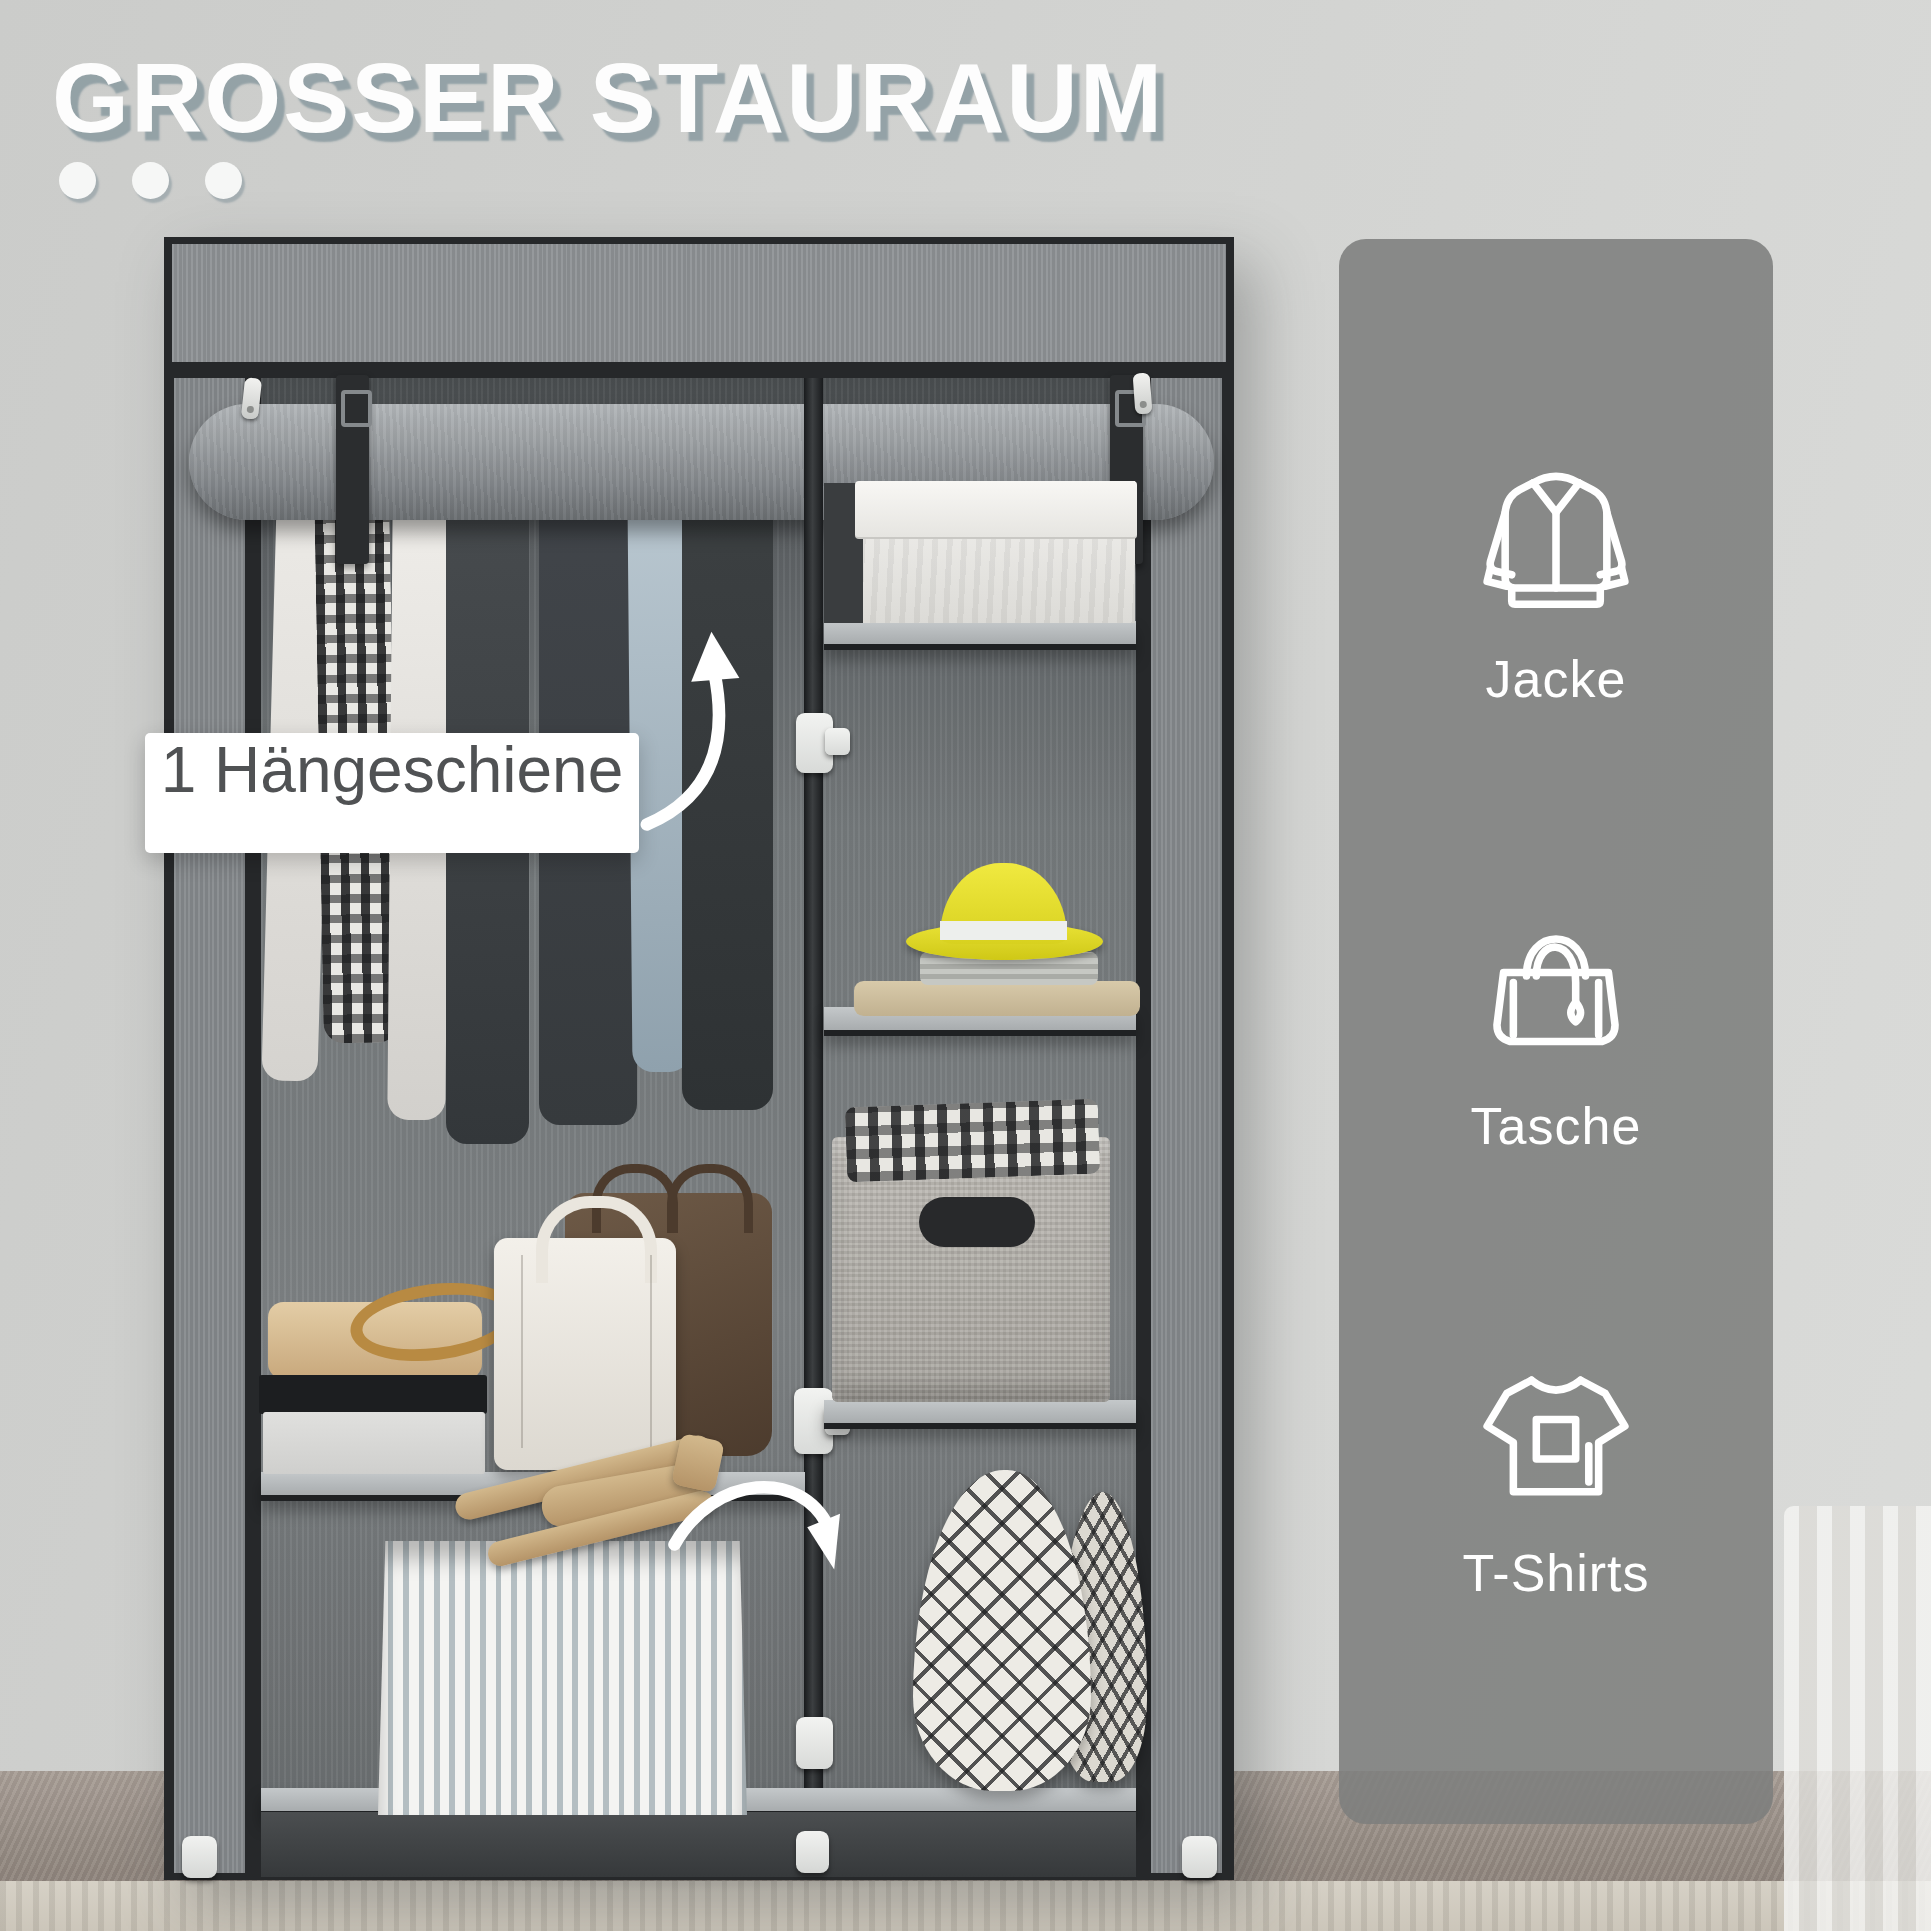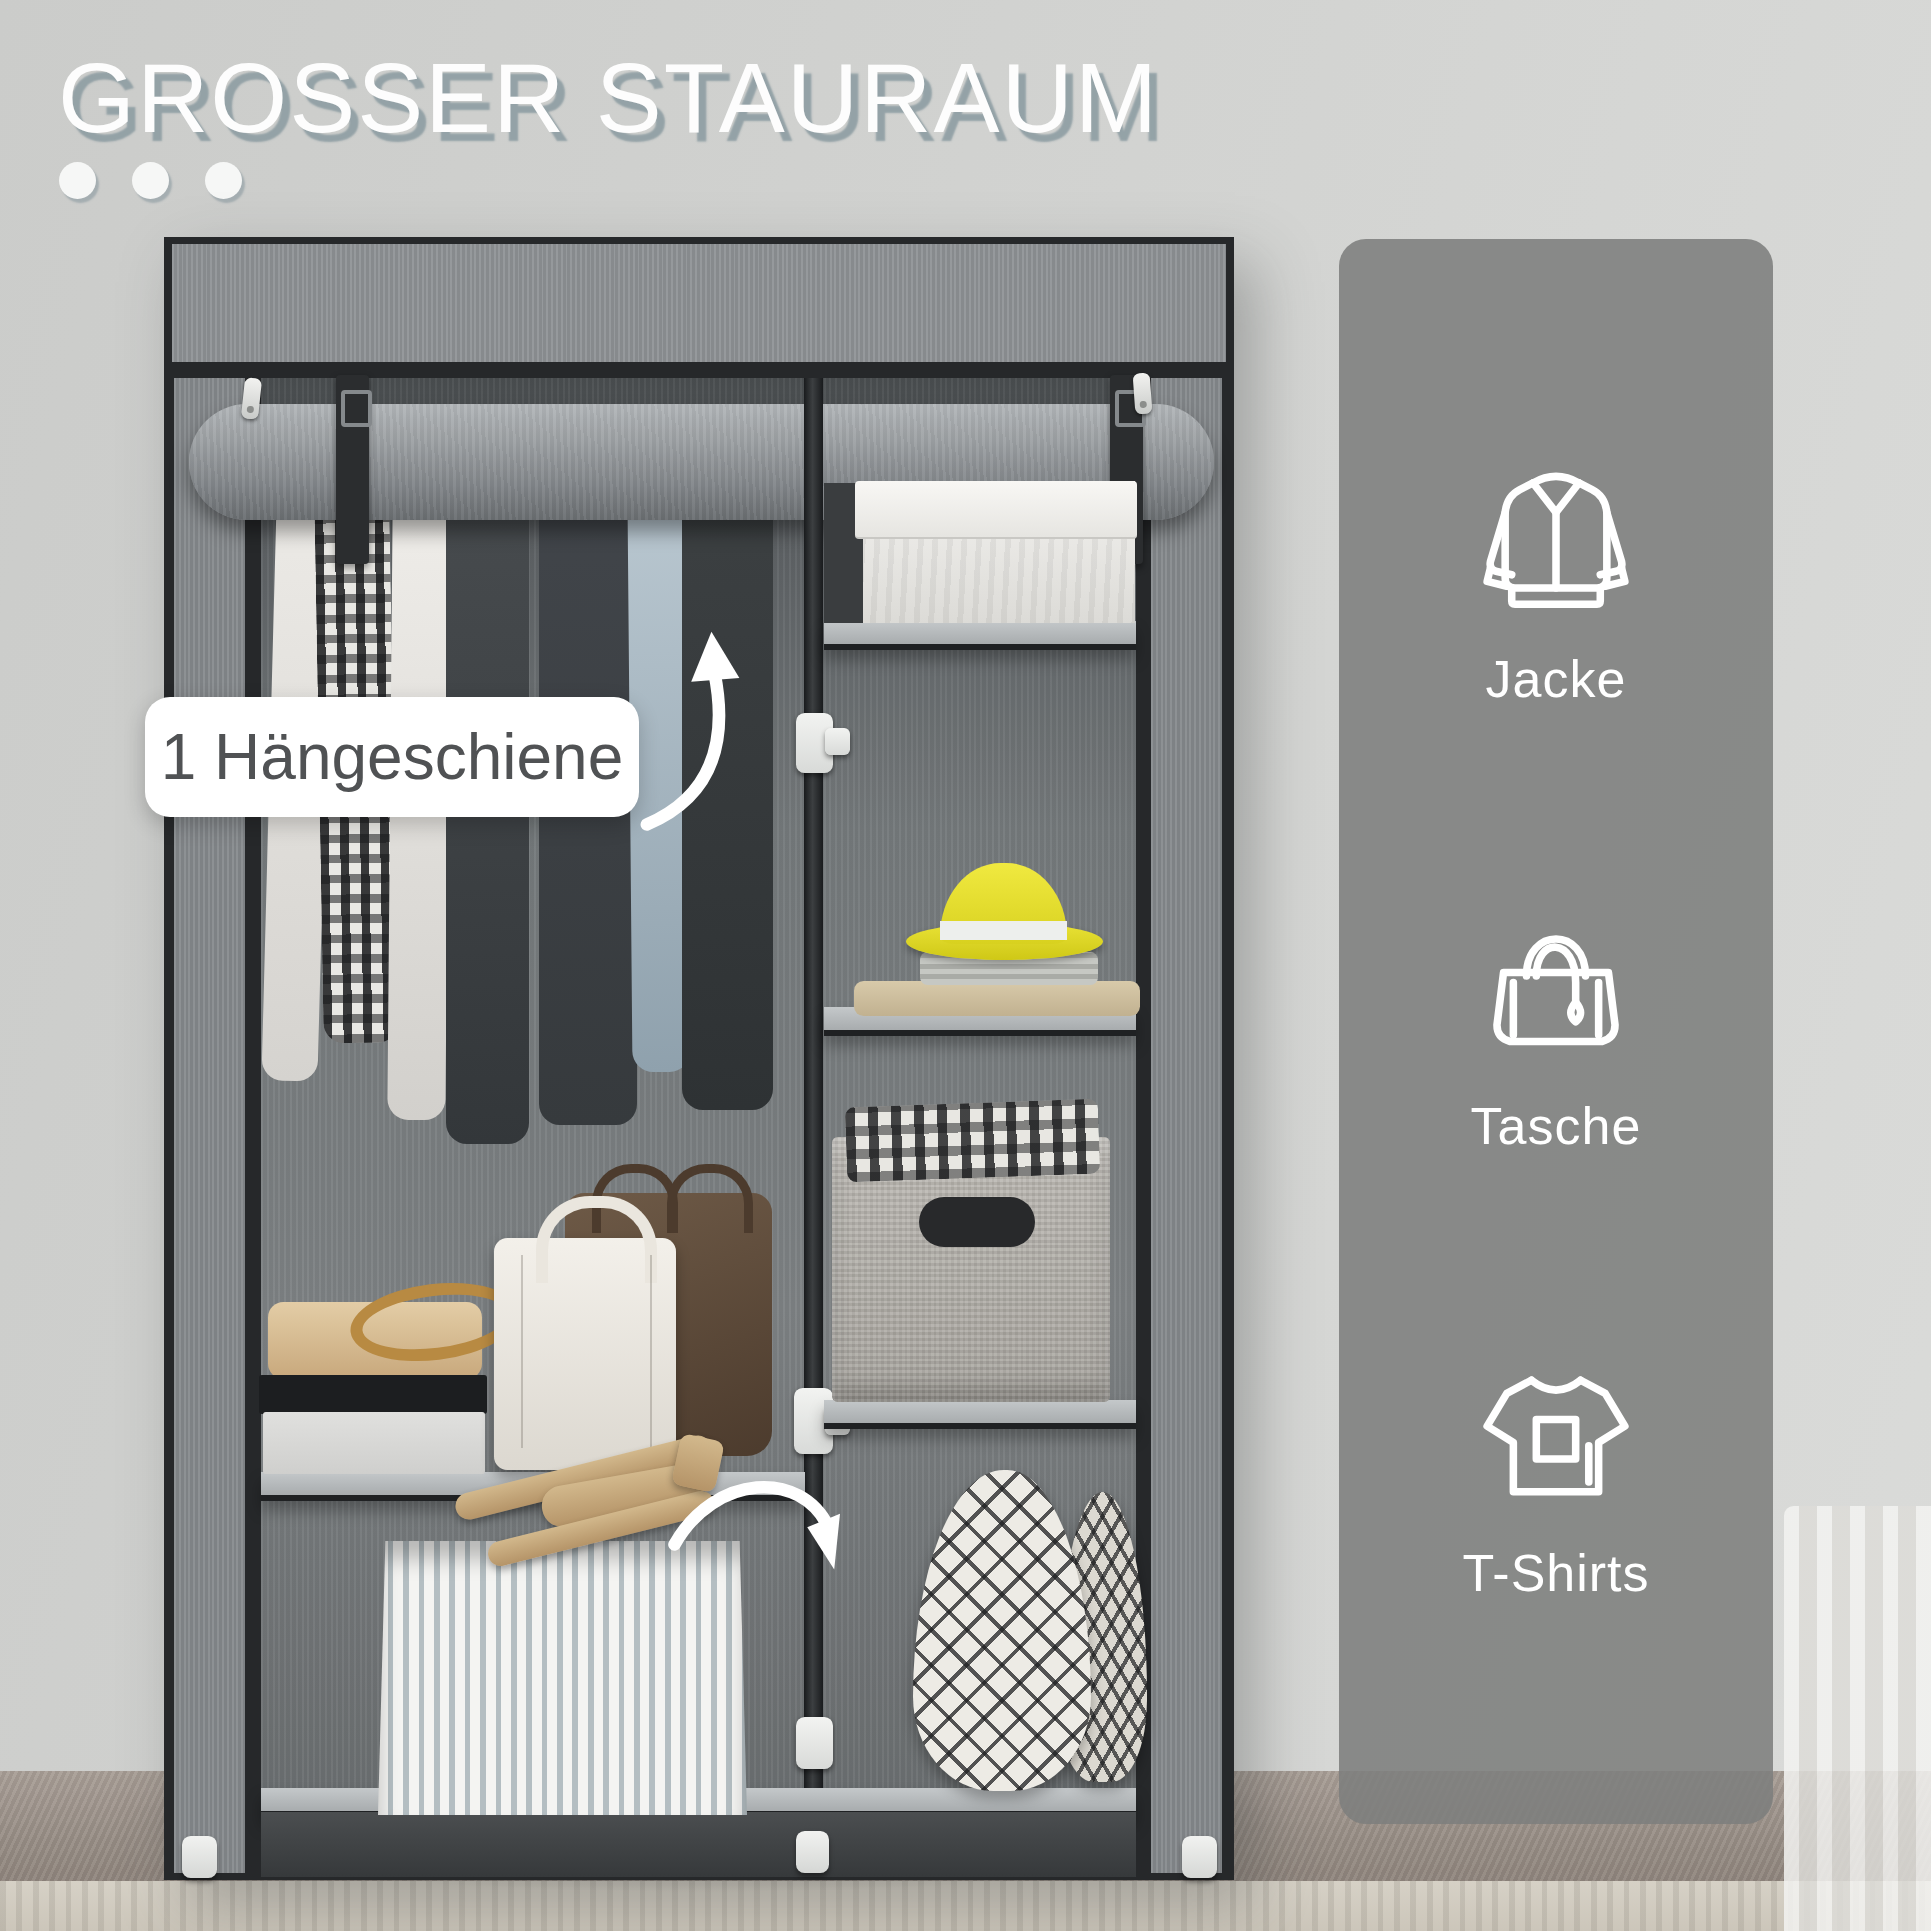--- a/index.html
+++ b/index.html
@@ -16,21 +16,21 @@
   .floor-light{left:0;top:1881px;width:1931px;height:50px;
     background:linear-gradient(180deg,#d6d1c6,#ccc6ba);}
   .floor-light::after{content:"";position:absolute;inset:0;
     background:repeating-linear-gradient(90deg,rgba(120,115,105,.18) 0 5.8px,transparent 5.8px 16.4px);}
   .floor-shadow{left:116px;top:1748px;width:1178px;height:145px;border-radius:50%;
     background:radial-gradient(ellipse at center,rgba(45,46,48,.38) 0%,transparent 70%);}
   .curtain{left:1784px;top:1506px;width:147px;height:425px;border-radius:9.7px 0 0 0;
     background:repeating-linear-gradient(90deg,#f3f3f1 0 15.4px,#dddcd8 15.4px 33px);opacity:.85;}
 
   
-  .title{left:58px;top:41px;font-size:99px;font-weight:400;letter-spacing:1.9px;
+  .title{left:52px;top:41px;font-size:99px;font-weight:700;letter-spacing:1.9px;
     color:#fdfdfd;text-shadow:7.7px 8.7px 1.9px rgba(138,154,160,.85);white-space:nowrap;}
   .dots{left:59px;top:162px;display:flex;gap:36px;}
   .dots span{width:37px;height:37px;border-radius:50%;background:#f6f7f6;
     box-shadow:2.9px 3.9px 1.9px rgba(138,154,160,.6);}
 
   
   .w-frame{left:164px;top:237px;width:1070px;height:1643px;background:#26282a;
     box-shadow:21px 25px 58px rgba(60,62,64,.35);}
   .fabric{background-image:repeating-linear-gradient(90deg,rgba(255,255,255,.06) 0 1.9px,rgba(0,0,0,.06) 1.9px 4.8px);}
   .w-top{left:172px;top:244px;width:1054px;height:118px;background-color:#8f9396;}
@@ -142,22 +142,22 @@
     background:repeating-linear-gradient(90deg,#f4f4f2 0 9.7px,#b4bec2 9.7px 15.4px);
     box-shadow:inset 0 17.4px 21px rgba(0,0,0,.25);}
   .plane{background:linear-gradient(#d2b88c,#b59468);border-radius:13.5px;box-shadow:0 3.9px 7.7px rgba(0,0,0,.3);}
 
   .underbottom{left:261px;top:1812px;width:875px;height:65px;
     background:linear-gradient(180deg,#4b4e50,#36393b);}
   .foot{width:35px;height:42px;border-radius:8.7px;background:linear-gradient(#f1f2f0,#d5d7d5);
     box-shadow:0 3.9px 5.8px rgba(0,0,0,.4);}
 
   
-  .callout{background:#ffffff;border-radius:25px;display:flex;align-items:center;justify-content:center;
-    color:#505254;box-shadow:0 7.7px 21px rgba(0,0,0,.2);white-space:nowrap;}
+  .callout{background:#ffffff;border-radius:5px;display:flex;align-items:flex-start;justify-content:center;
+    color:#505254;box-shadow:0 7.7px 21px rgba(0,0,0,.2);white-space:nowrap;margin-top:36px;}
   .callout1{left:145px;top:697px;width:494px;height:120px;font-size:64px;}
   .callout2{left:290px;top:1543px;width:469px;height:114px;font-size:60px;}
 
   
   .sidebar{left:1339px;top:239px;width:434px;height:1585px;border-radius:27px;
     background:rgba(125,126,125,.88);display:flex;flex-direction:column;
     justify-content:space-evenly;align-items:center;padding:23px 0;box-sizing:border-box;}
   .side-item{display:flex;flex-direction:column;align-items:center;gap:25px;}
   .side-item svg{width:164px;height:164px;}
   .side-label{color:#ffffff;font-size:52px;font-weight:300;letter-spacing:1px;}

